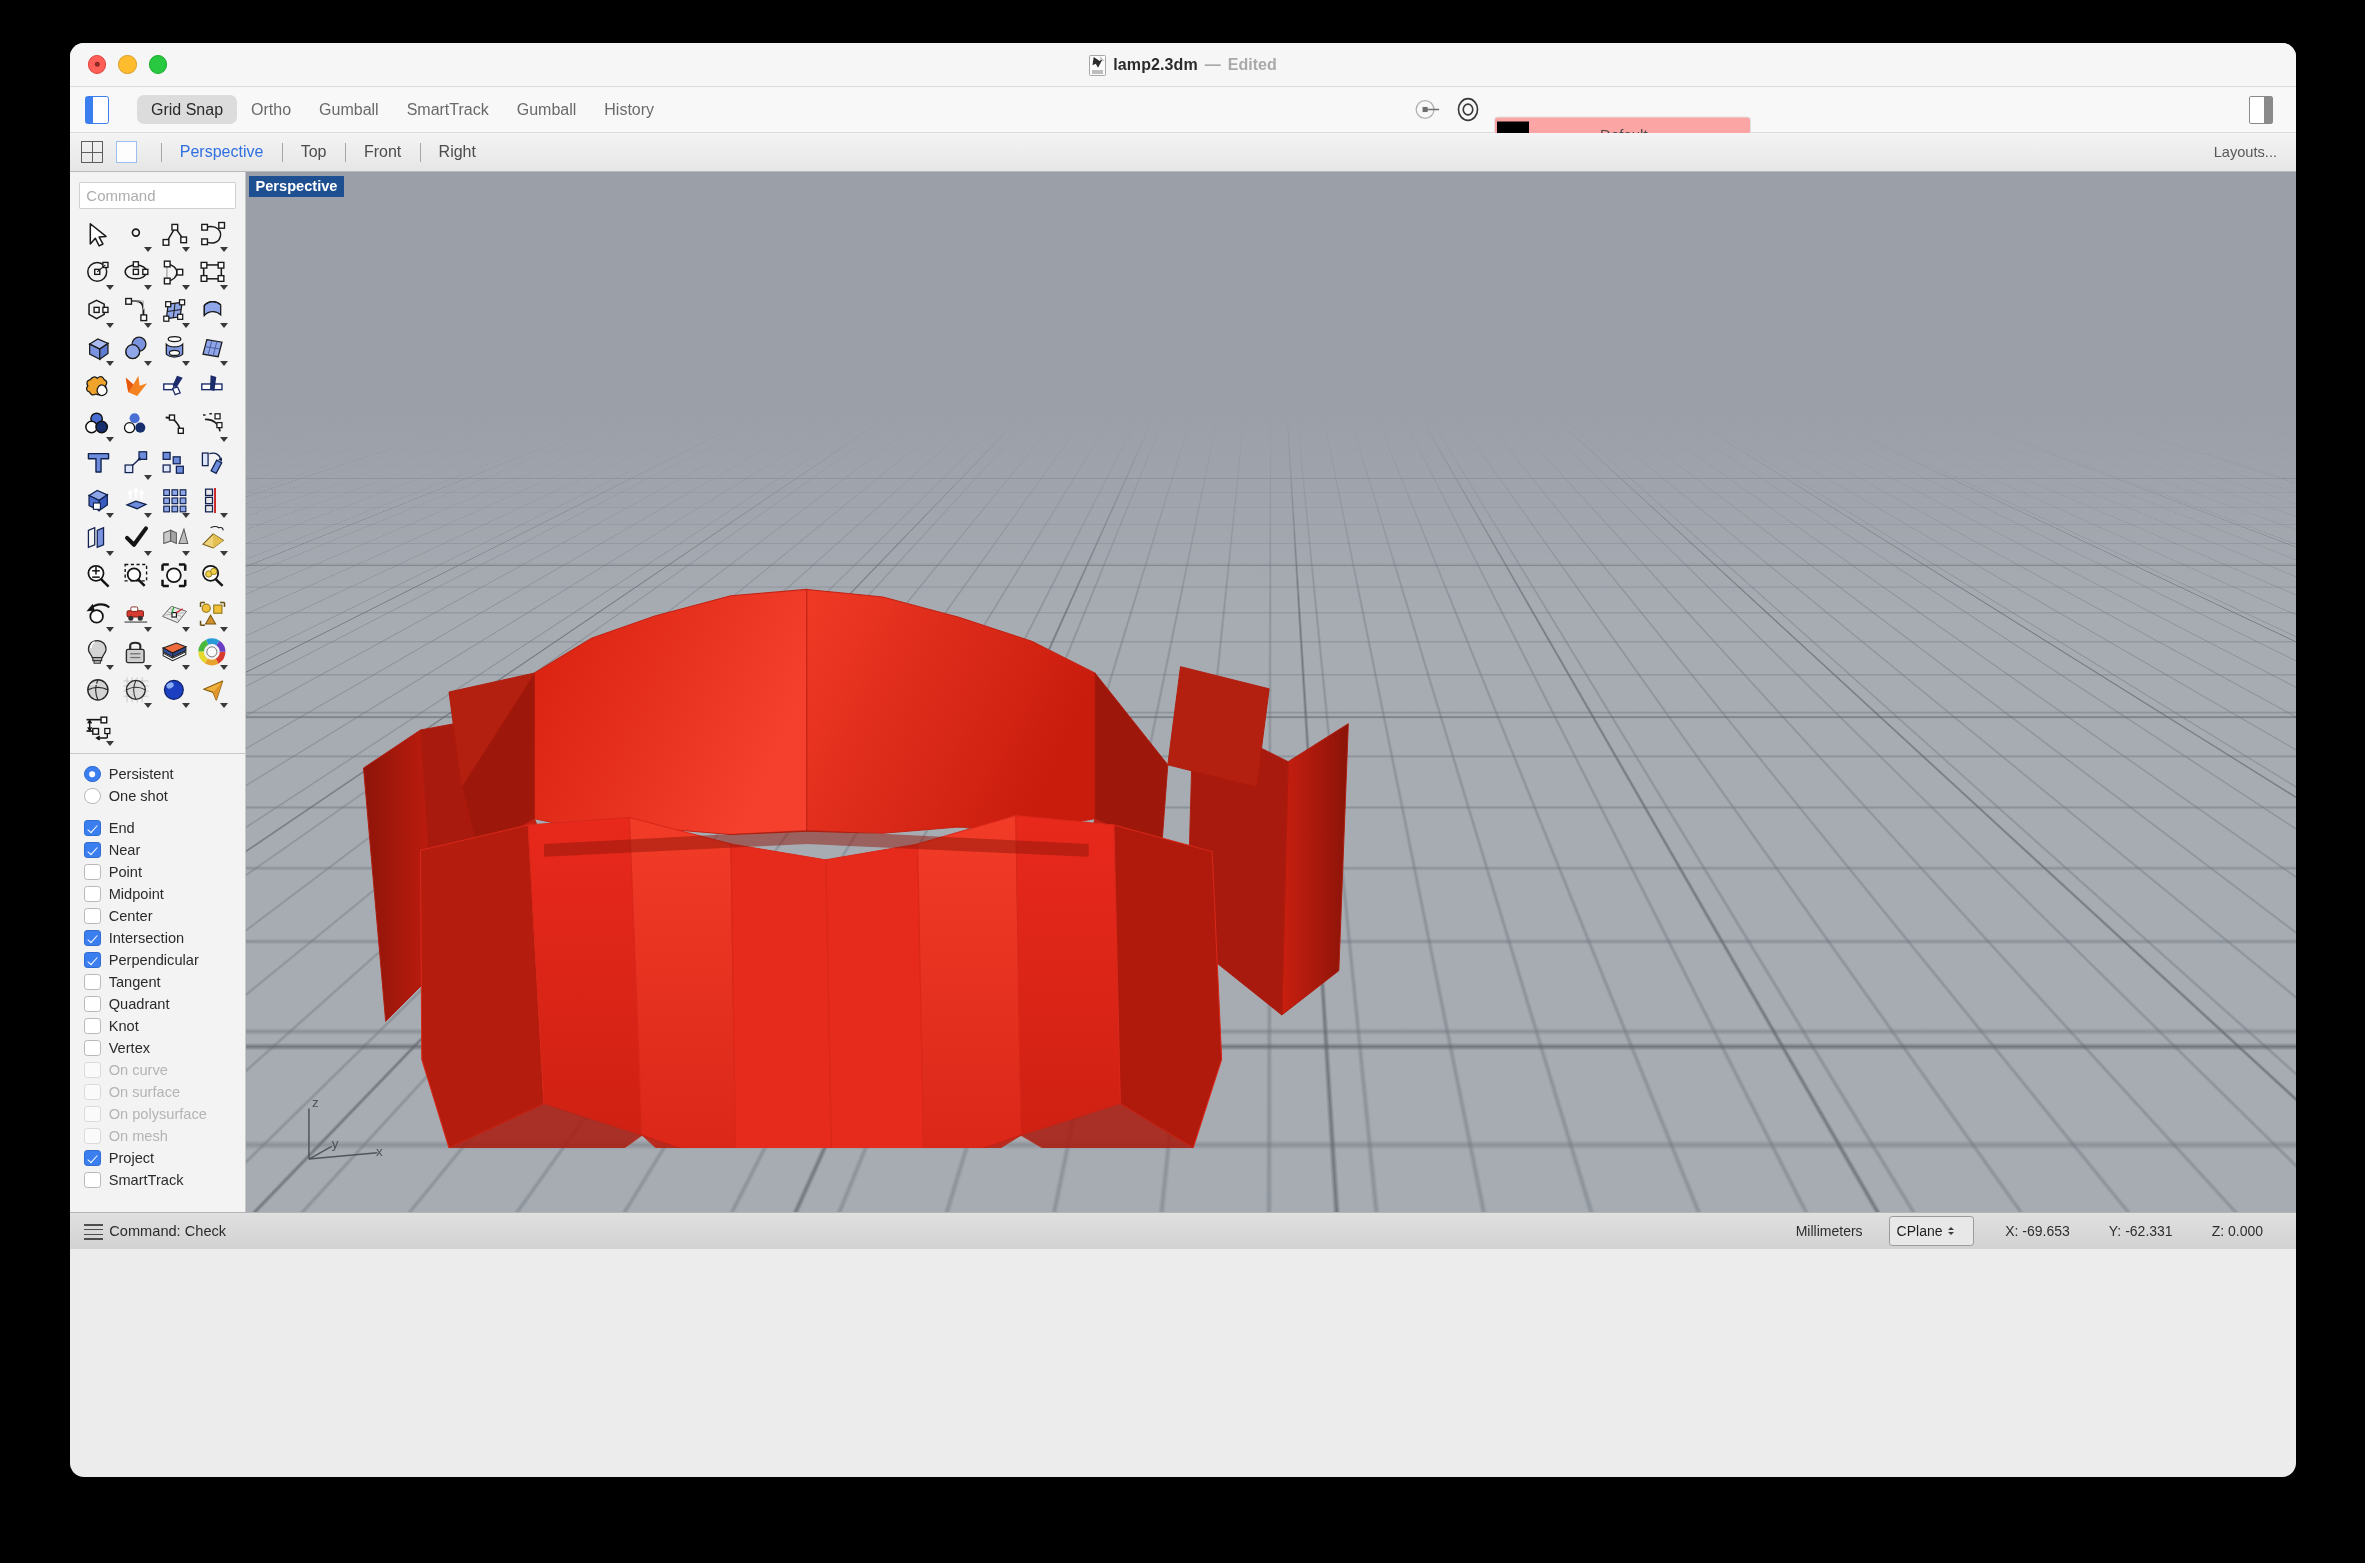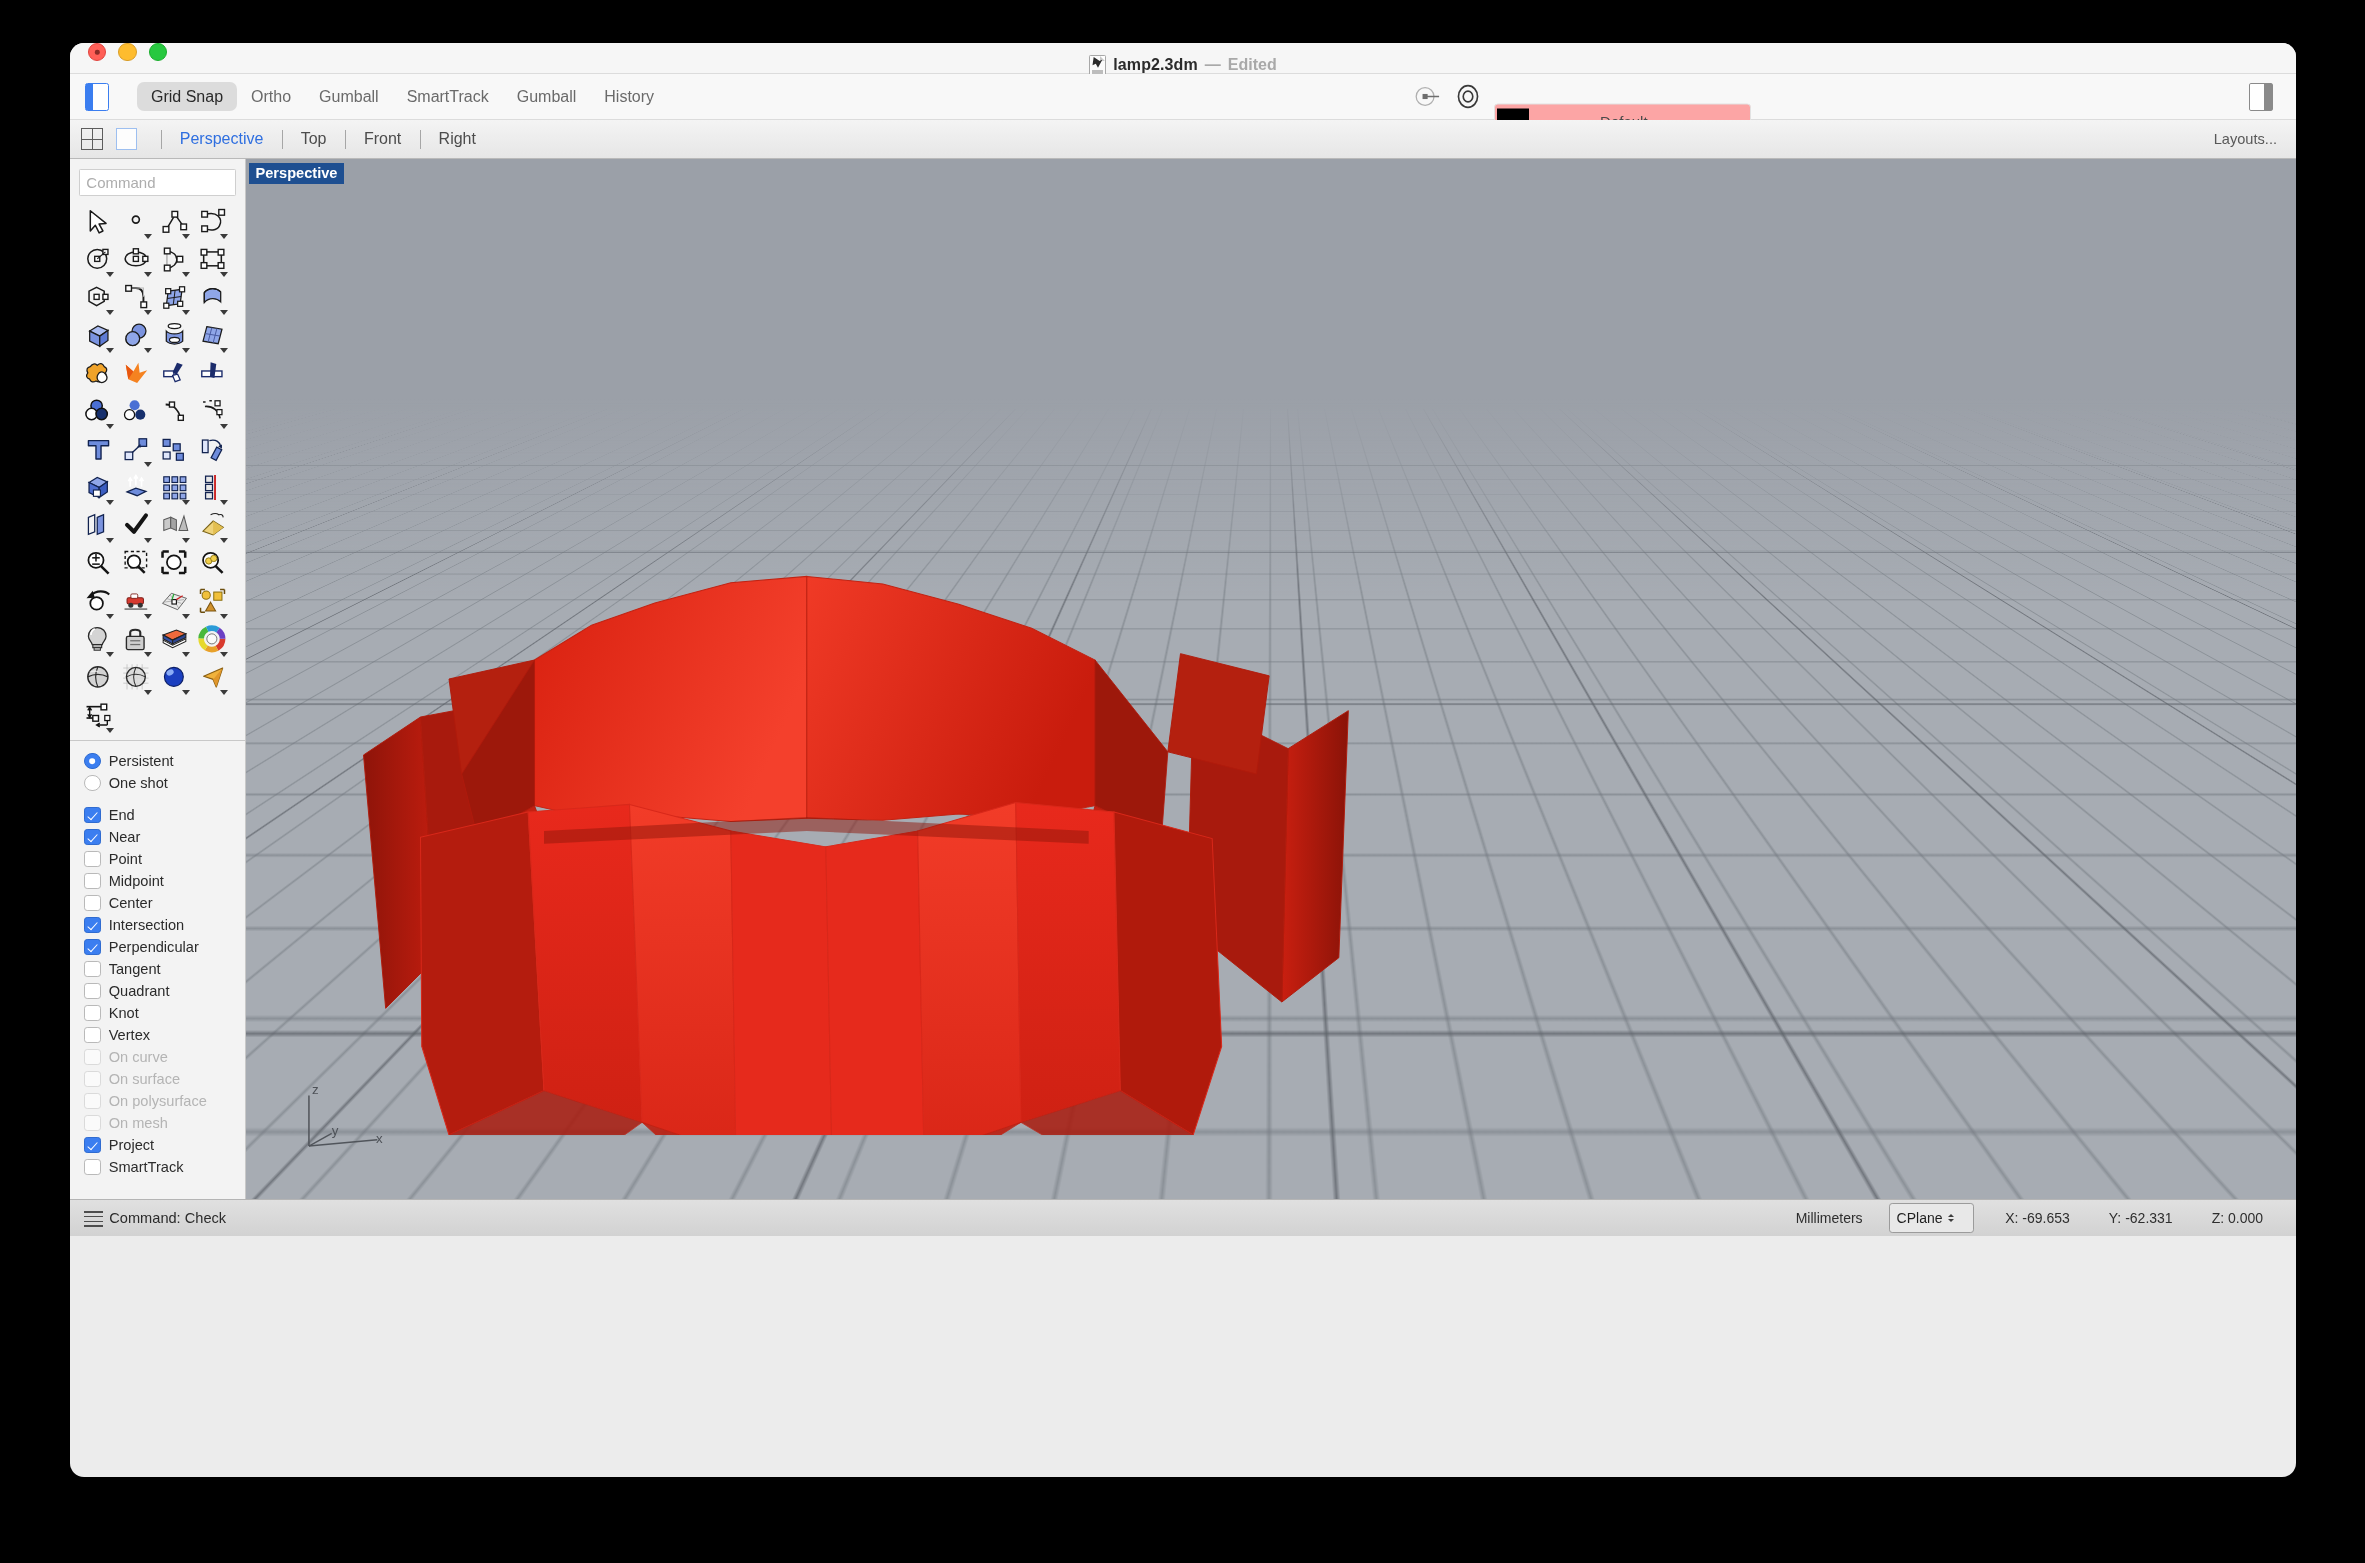--- a/index.html
+++ b/index.html
@@ -7,22 +7,22 @@
     font-family:"Liberation Sans", sans-serif; -webkit-font-smoothing:antialiased; }
 
   #window {
     position:absolute; left:70px; top:43px; width:2226px; height:1434px;
     background:#ececec; border-radius:14px; overflow:hidden;
     box-shadow:0 11.4px 38px rgba(0,0,0,.55);
   }
 
   
   #titlebar {
-    position:relative; height:31px; background:#f6f6f6;
-    border-bottom:0.6px solid #dcdcdc; display:flex; 
+    position:relative; height:44px; background:#f6f6f6;
+    border-bottom:0.6px solid #dcdcdc; display:flex; align-items:center;
   }
   .traffic { display:flex; gap:12px; margin-left:18px; }
   .tl { width:18.4px; height:18.4px; border-radius:50%; position:relative; }
   .tl.red{ background:#ff5f57; border:0.6px solid #e0443e; }
   .tl.yellow{ background:#febc2e; border:0.6px solid #d89d28; }
   .tl.green{ background:#28c840; border:0.6px solid #1aad2c; }
   .tl.red::after{ content:""; position:absolute; left:50%; top:50%;
     transform:translate(-50%,-50%); width:4.4px; height:4.4px; border-radius:50%;
     background:#8c2b26; }
   #title-center {

